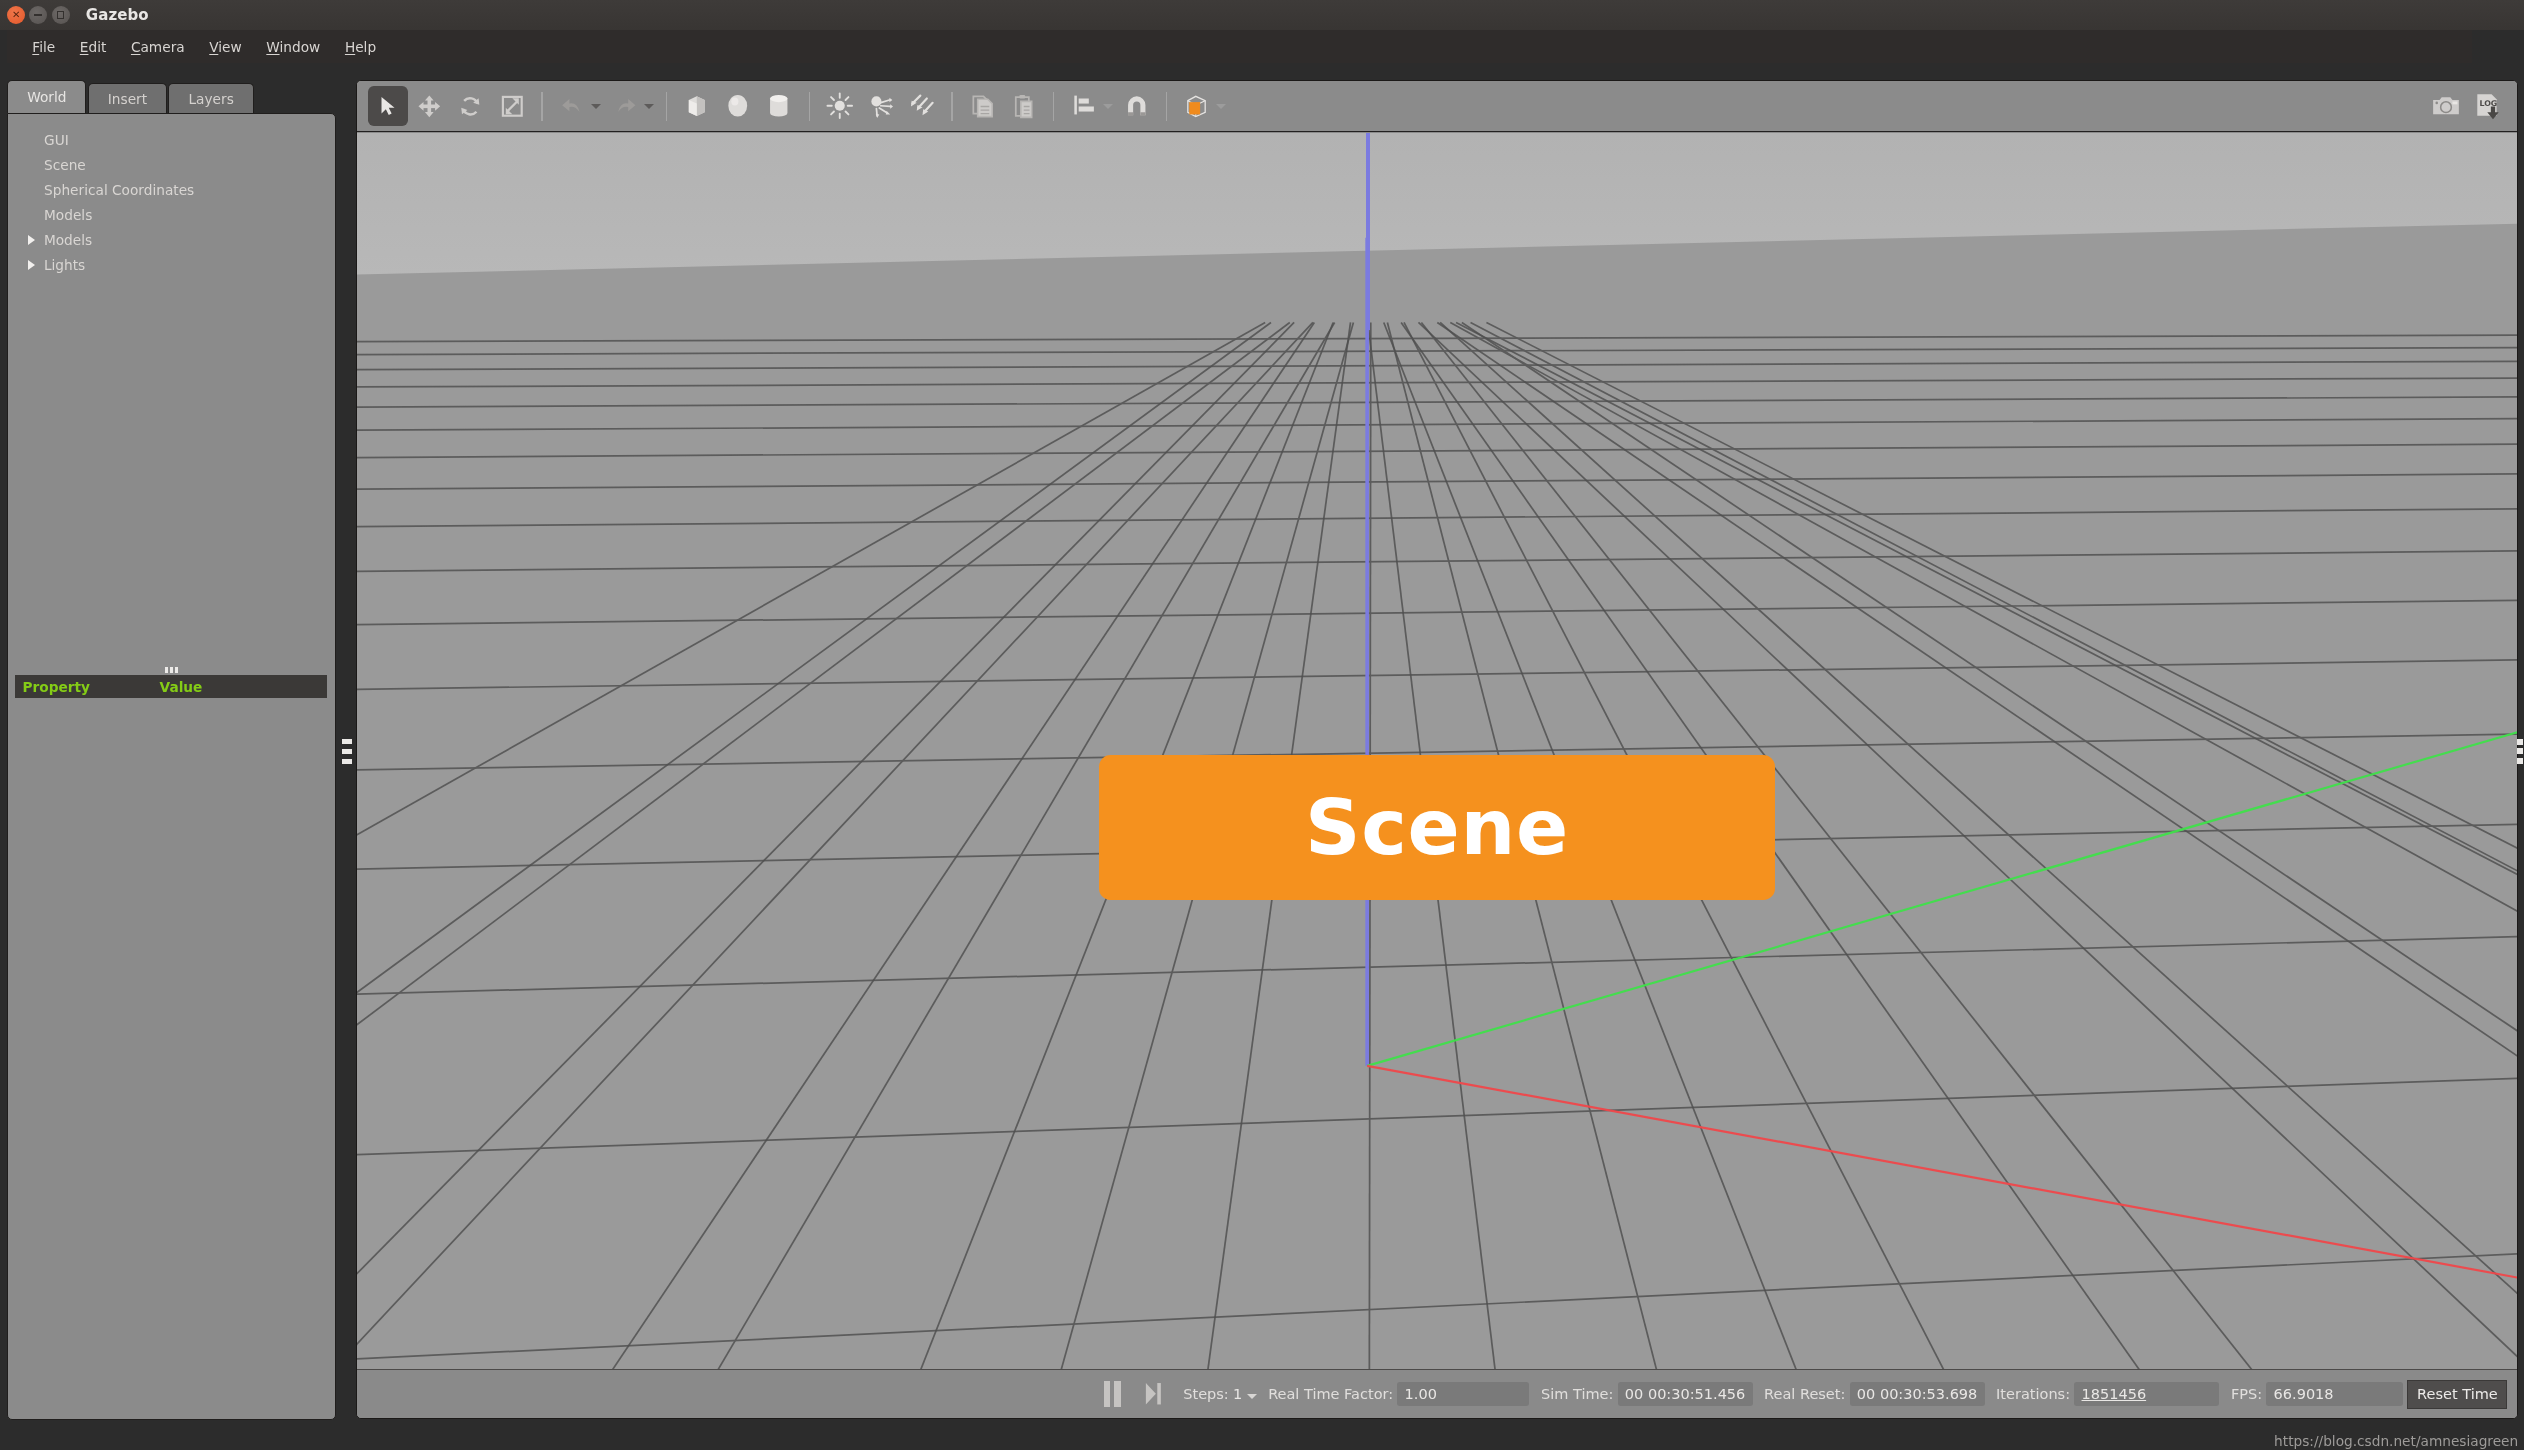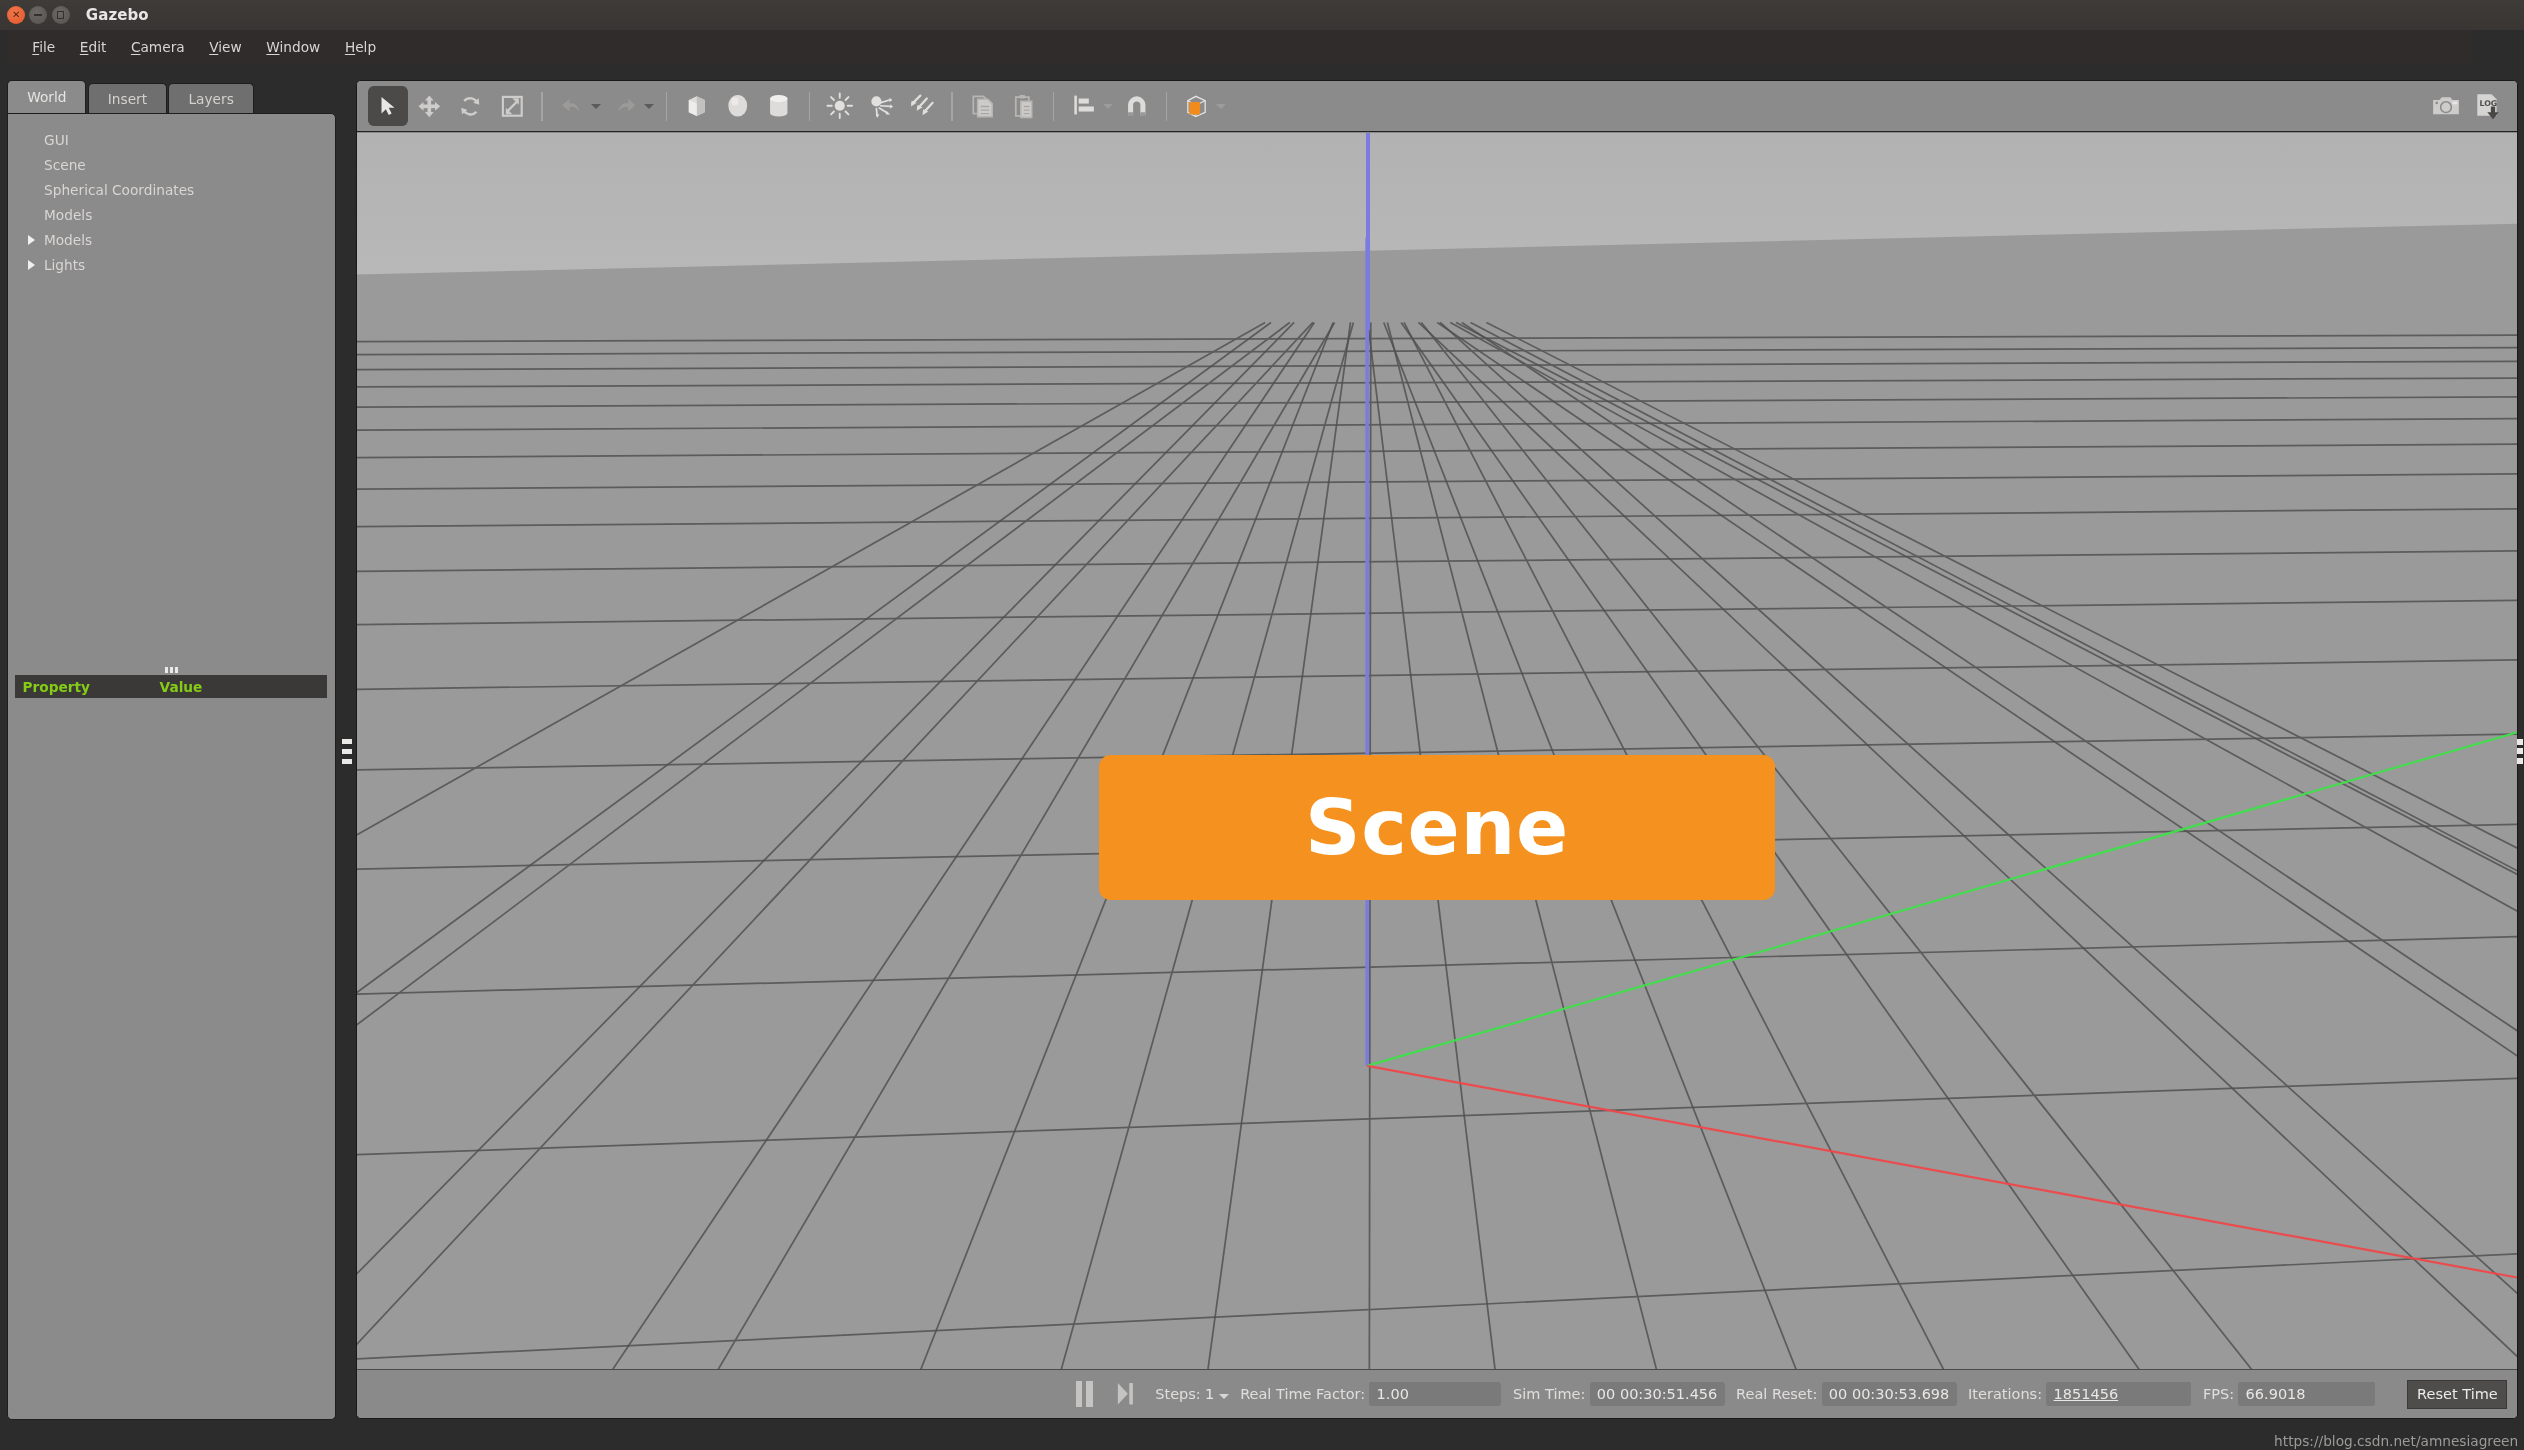--- a/index.html
+++ b/index.html
@@ -163,21 +163,21 @@
     background: #7a7a7a; color: #e9e7e5; font-size: 14.5px;
     height: 24.6px; display: flex; align-items: center; padding: 0 7.2px;
     border-radius: 2.9px; white-space: nowrap;
   }
   .sb-pause { display:flex; gap:4.3px; margin-right: 22px; }
   .sb-pause i { width: 6.5px; height: 26px; background: #c6c4c2; display:block; }
   .sb-step { display:flex; align-items:center; margin-right: 8.7px; }
   .resetbtn {
     background: #4f4d4c; color: #eceae8; font-size: 14.5px;
     height: 29px; display: flex; align-items: center; padding: 0 8.7px;
-    margin-left: 32px; border: 0.7px solid #3b3938;
+    margin-left: 4px; border: 0.7px solid #3b3938;
   }
   .minicaret {
     width: 0; height: 0; border-left: 5px solid transparent; border-right: 5px solid transparent;
     border-top: 5.8px solid #d8d6d4; margin-left: 4.3px; margin-top: 5.8px;
   }
 
   
   .splitter-l {
     position: absolute; left: 341px; top: 739px; width: 11.6px; height: 24.6px;
     display: flex; flex-direction: column; justify-content: space-between; align-items: center;

